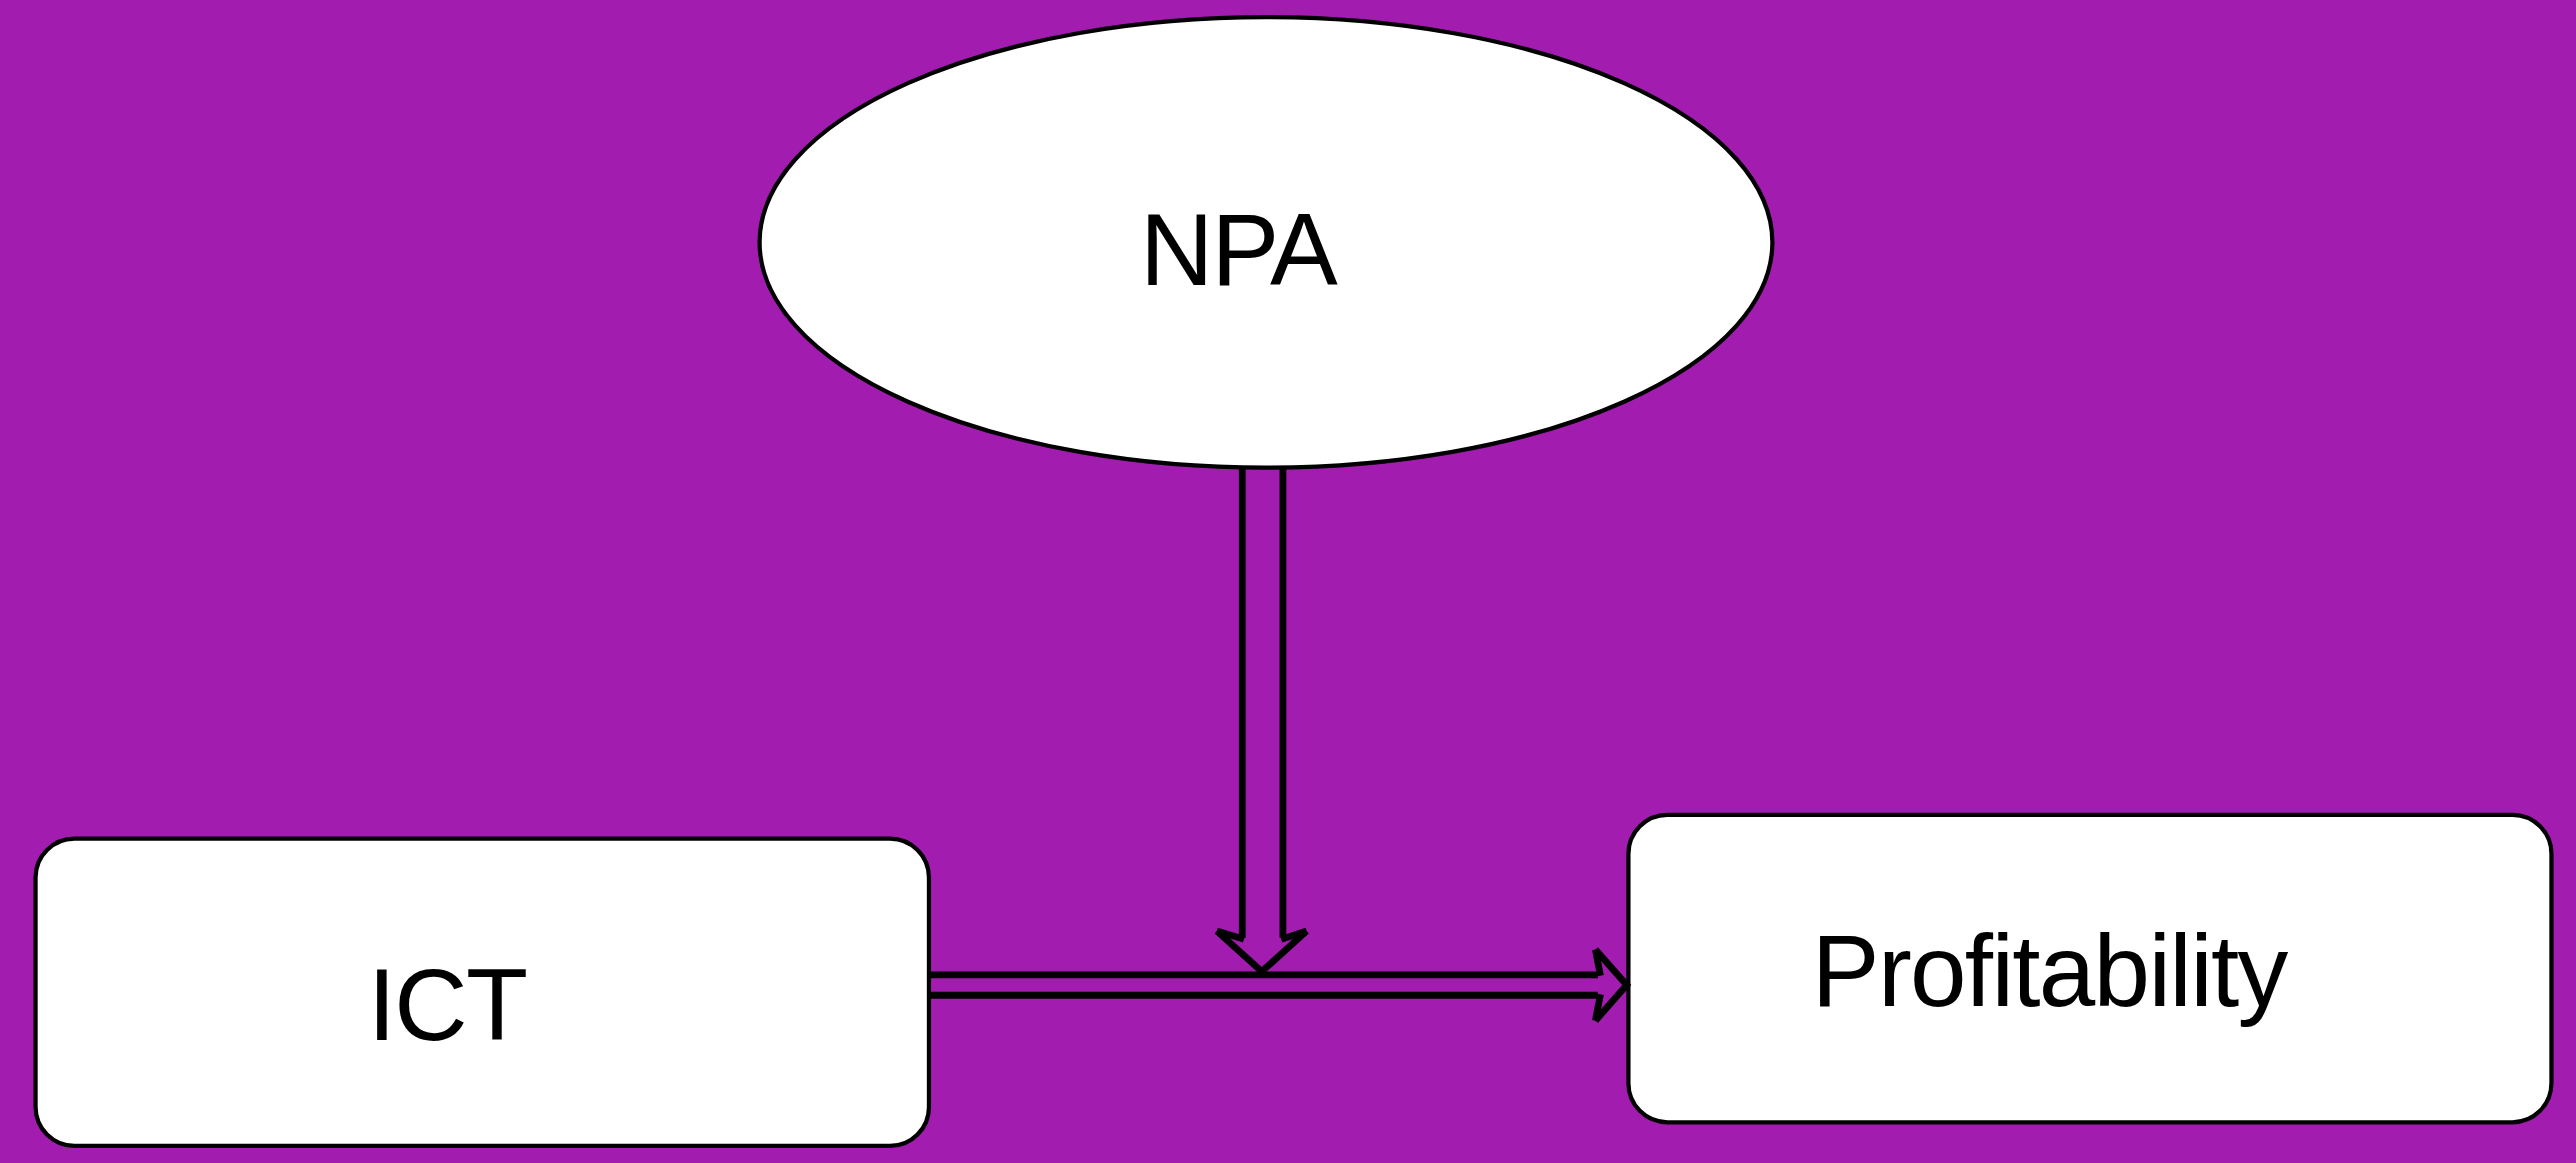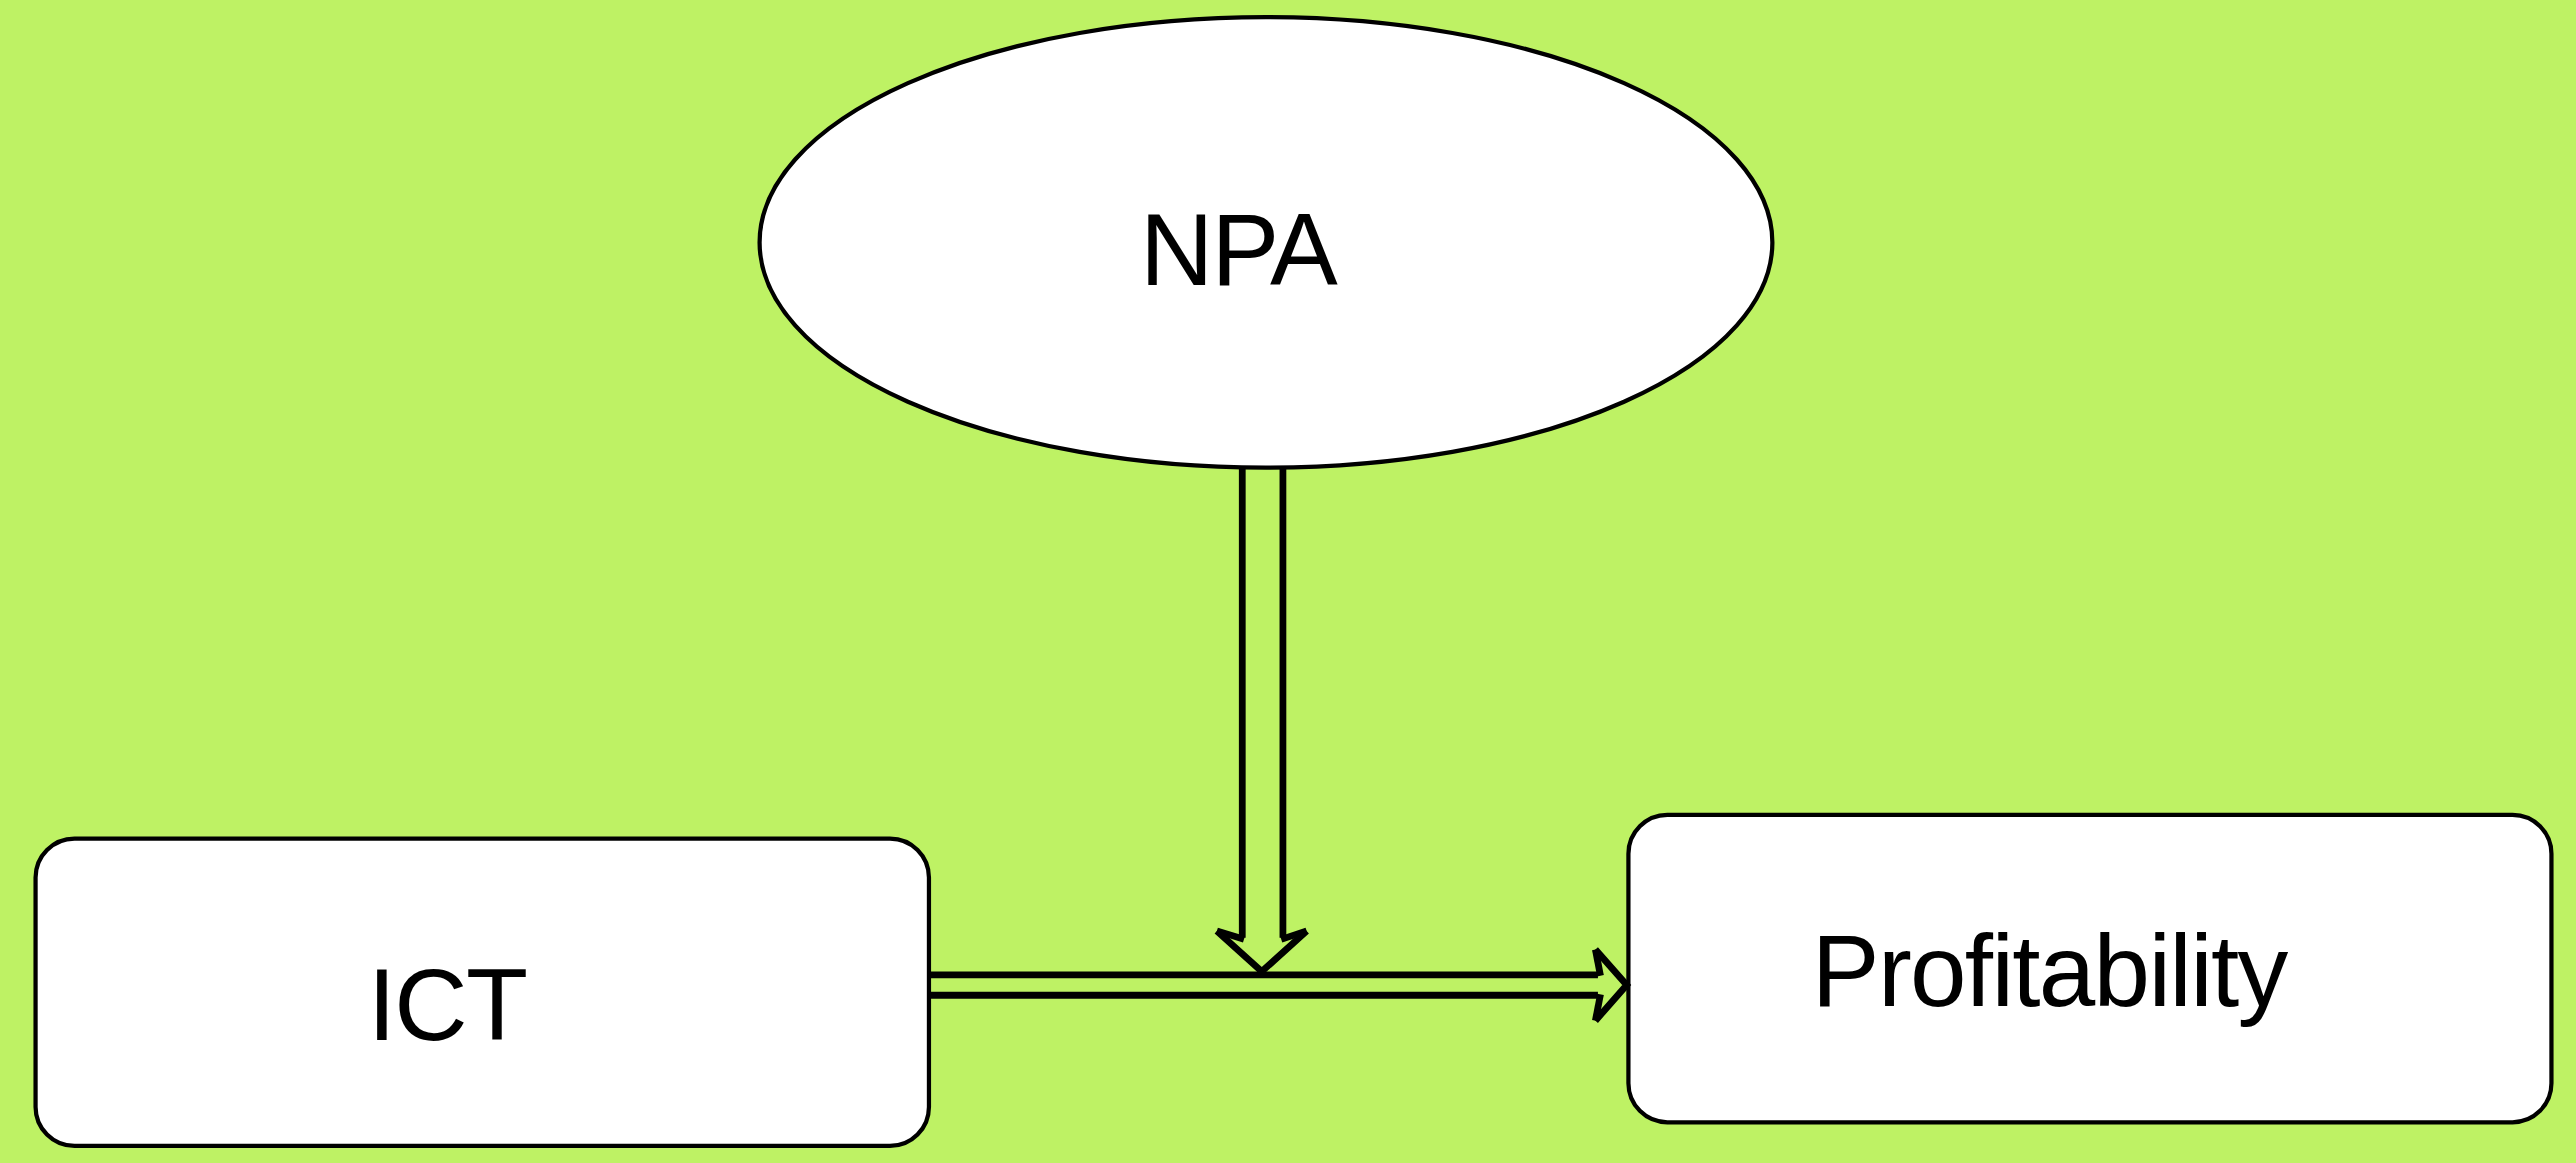--- a/index.html
+++ b/index.html
@@ -4,21 +4,21 @@
 <style>
   html, body {
     margin: 0;
     padding: 0;
     background: #ffffff;
   }
   .page {
     position: relative;
     width: 2576px;
     height: 1164px;
-    background: #bef264;
+    background: #a21caf;
     overflow: hidden;
   }
   svg.diagram {
     display: block;
     width: 2576px;
     height: 1164px;
   }
   .shape {
     fill: #ffffff;
     stroke: #000000;

